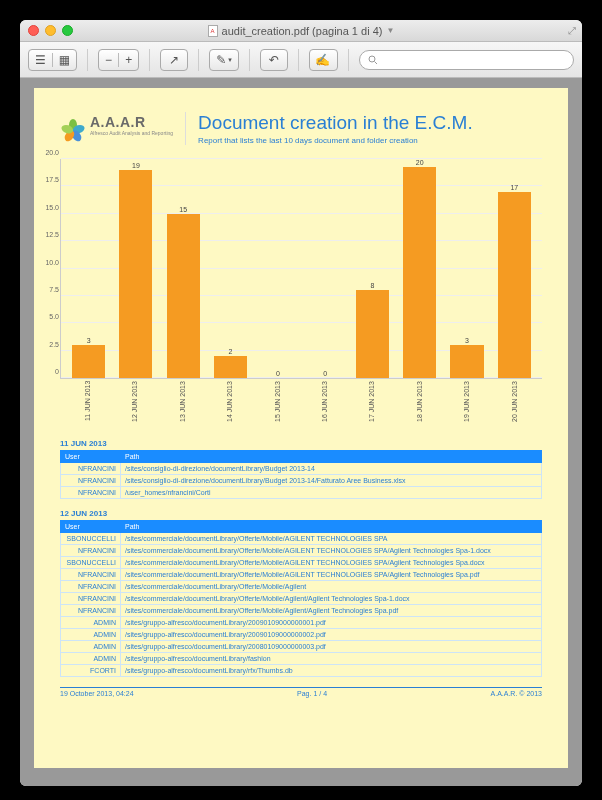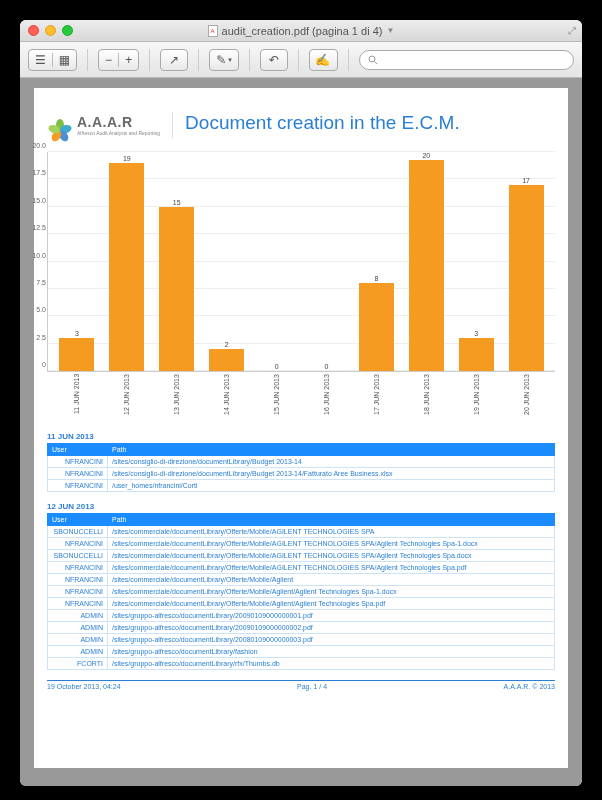--- a/index.html
+++ b/index.html
@@ -17,21 +17,21 @@
   .expand { position: absolute; right: 6px; font-size: 10px; color: #888; }
   .toolbar { height: 36px; background: linear-gradient(#f7f7f7,#e4e4e4); border-bottom: 1px solid #bbb; display: flex; align-items: center; padding: 0 8px; gap: 6px; }
   .tbtn { height: 22px; min-width: 28px; padding: 0 6px; border: 1px solid #aaa; border-radius: 4px; background: linear-gradient(#fff,#e8e8e8); display: flex; align-items: center; justify-content: center; font-size: 12px; color: #555; }
   .tbtn.group { display: flex; padding: 0; }
   .tbtn.group > span { padding: 0 6px; }
   .tbtn.group > span:first-child { border-right: 1px solid #bbb; }
   .tsep { width: 1px; height: 22px; background: #ccc; margin: 0 4px; }
   .tsearch { flex: 1; max-width: 220px; height: 20px; border: 1px solid #aaa; border-radius: 10px; background: #fff; display: flex; align-items: center; padding: 0 8px; font-size: 11px; color: #888; }
   .tsearch svg { margin-right: 4px; }
   .page-wrap { background: #999; padding: 10px 14px 18px; }
-  .pdfpage { background: #ffffff; min-height: 680px; padding: 24px 13px 14px; font-size: 9px; color: #333; position: relative; }
+  .pdfpage { background: #fef9c3; min-height: 680px; padding: 24px 26px 14px; font-size: 9px; color: #333; position: relative; }
   .header { display: flex; align-items: flex-start; gap: 10px; border: none; }
   .logo { display: flex; align-items: center; gap: 4px; }
   .logo-mark { width: 26px; height: 26px; position: relative; }
   .petal { position: absolute; width: 8px; height: 12px; border-radius: 50% 50% 50% 50%; left: 9px; top: 7px; transform-origin: 50% 100%; }
   .logo-text { font-weight: bold; font-size: 14px; color: #6a6a6a; letter-spacing: 0.5px; }
   .logo-sub { font-size: 5px; color: #888; }
   .divider { width: 1px; background: #ddd; align-self: stretch; margin: 0 2px; }
   .doc-title { color: #2a7fd4; }
   .doc-title h1 { font-size: 19px; font-weight: normal; }
   .doc-title p { font-size: 8px; margin-top: 2px; }
@@ -120,20 +120,21 @@
             <div class="petal" style="background:#a4d157;transform:rotate(288deg)"></div>
           </div>
           <div>
             <div class="logo-text">A.A.A.R</div>
             <div class="logo-sub">Alfresco Audit Analysis and Reporting</div>
           </div>
         </div>
         <div class="divider"></div>
         <div class="doc-title">
           <h1>Document creation in the E.C.M.</h1>
+          <p>Report that lists the last 10 days document and folder creation</p>
         </div>
       </div>
 
       <div class="chart" id="chart">
           <div class="ygrid" style="bottom: 0%;"></div>
           <div class="ytick" style="bottom: 0%;">0</div>
           <div class="ygrid" style="bottom: 12.5%;"></div>
           <div class="ytick" style="bottom: 12.5%;">2.5</div>
           <div class="ygrid" style="bottom: 25%;"></div>
           <div class="ytick" style="bottom: 25%;">5.0</div>

